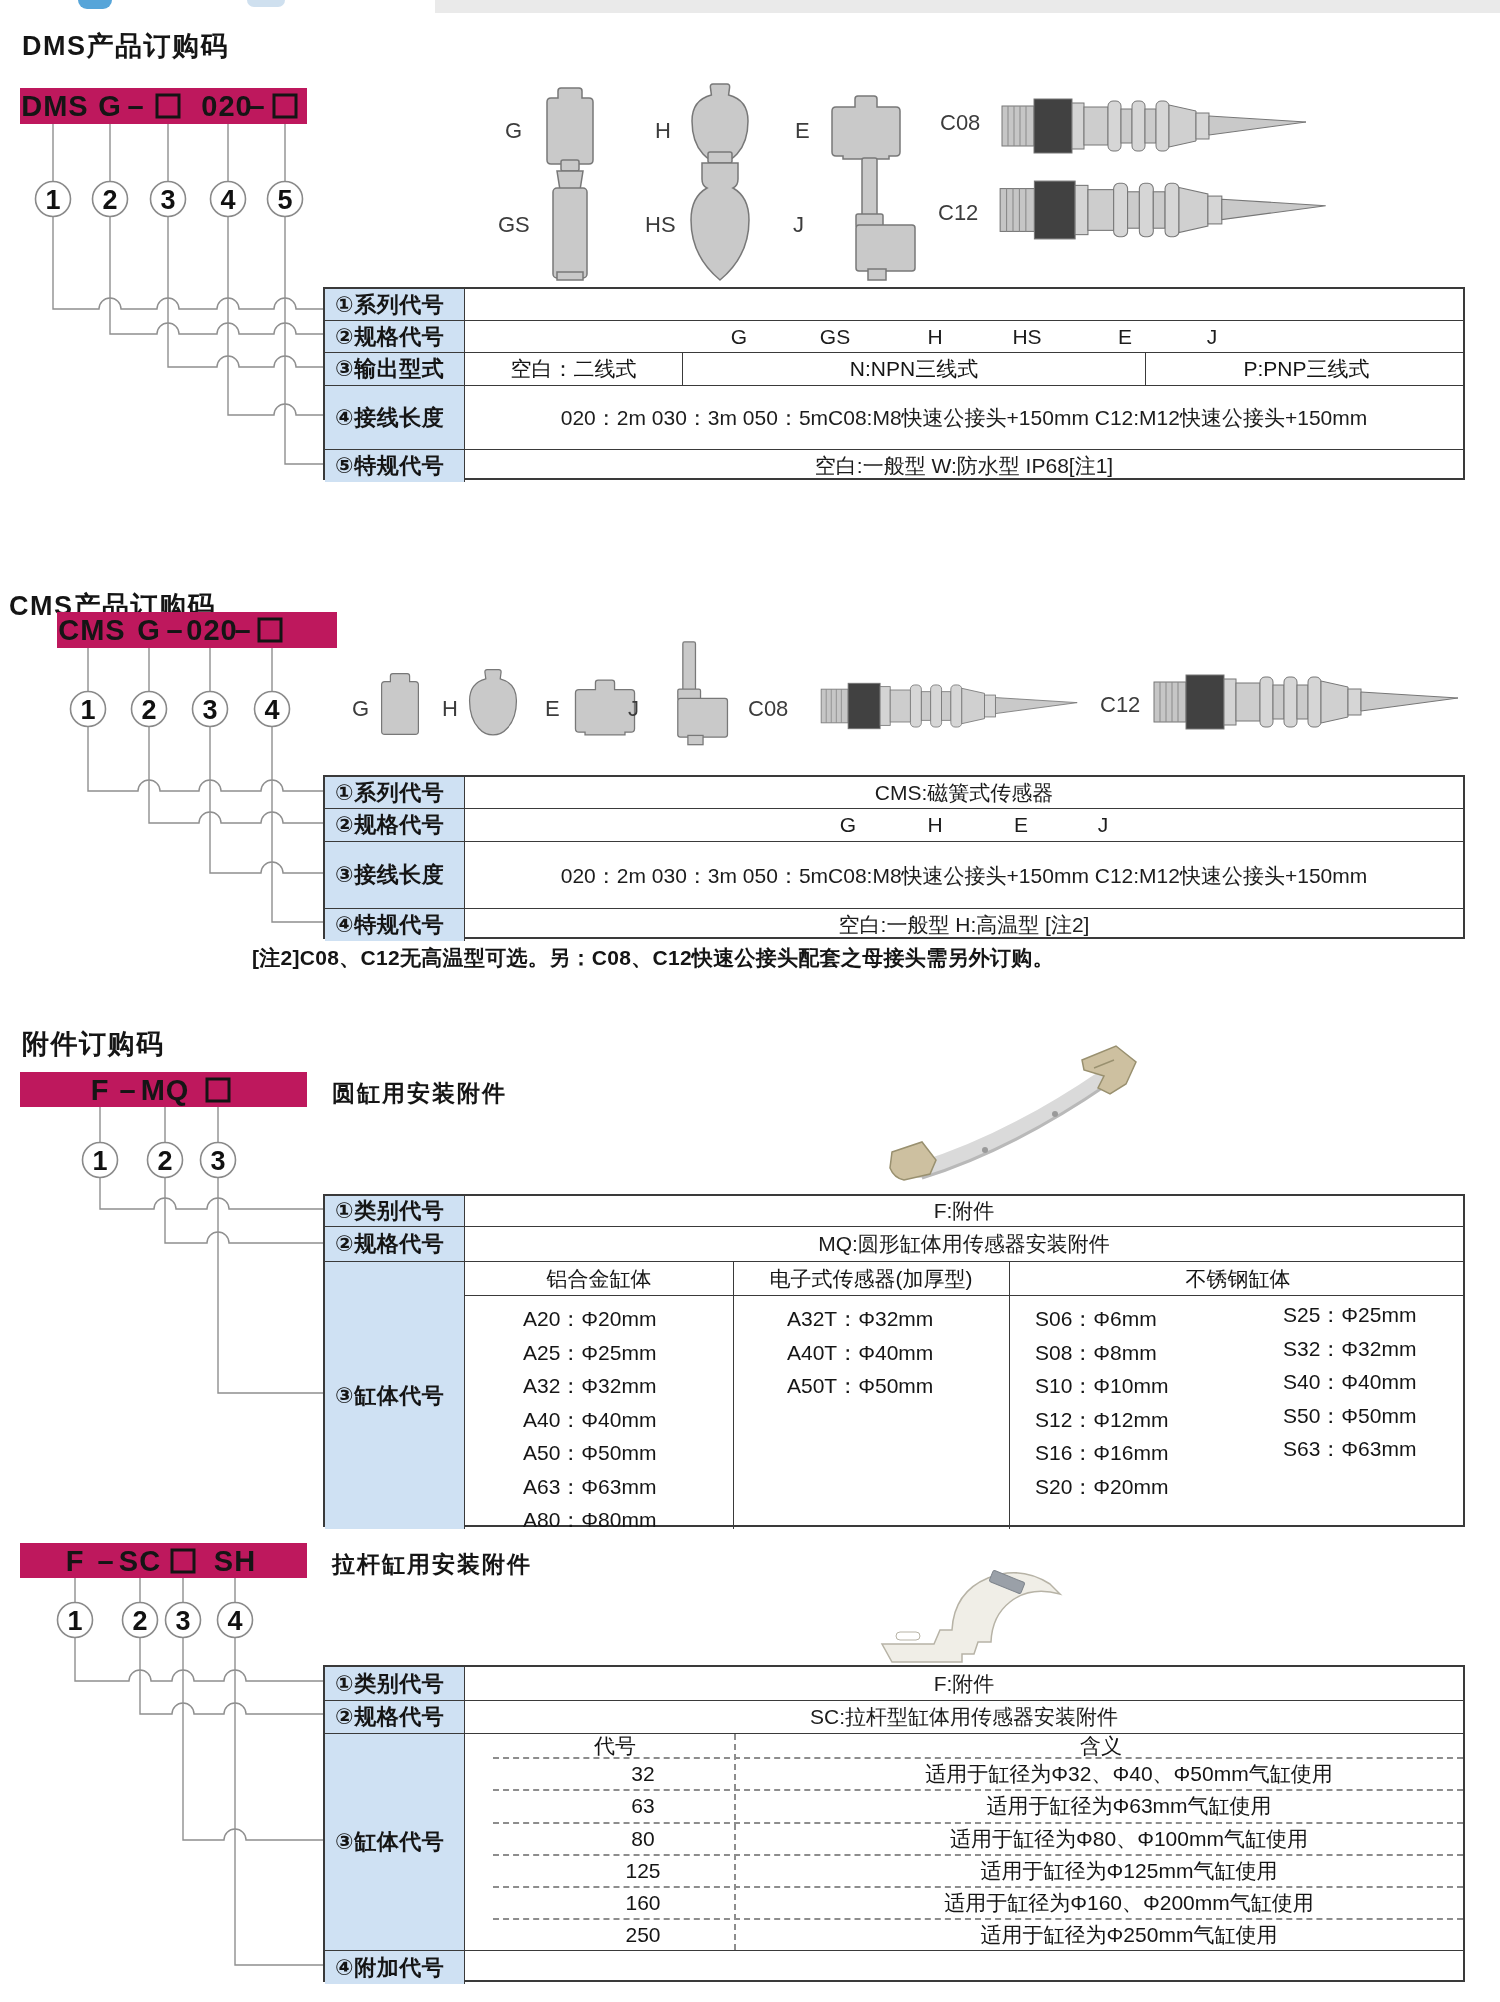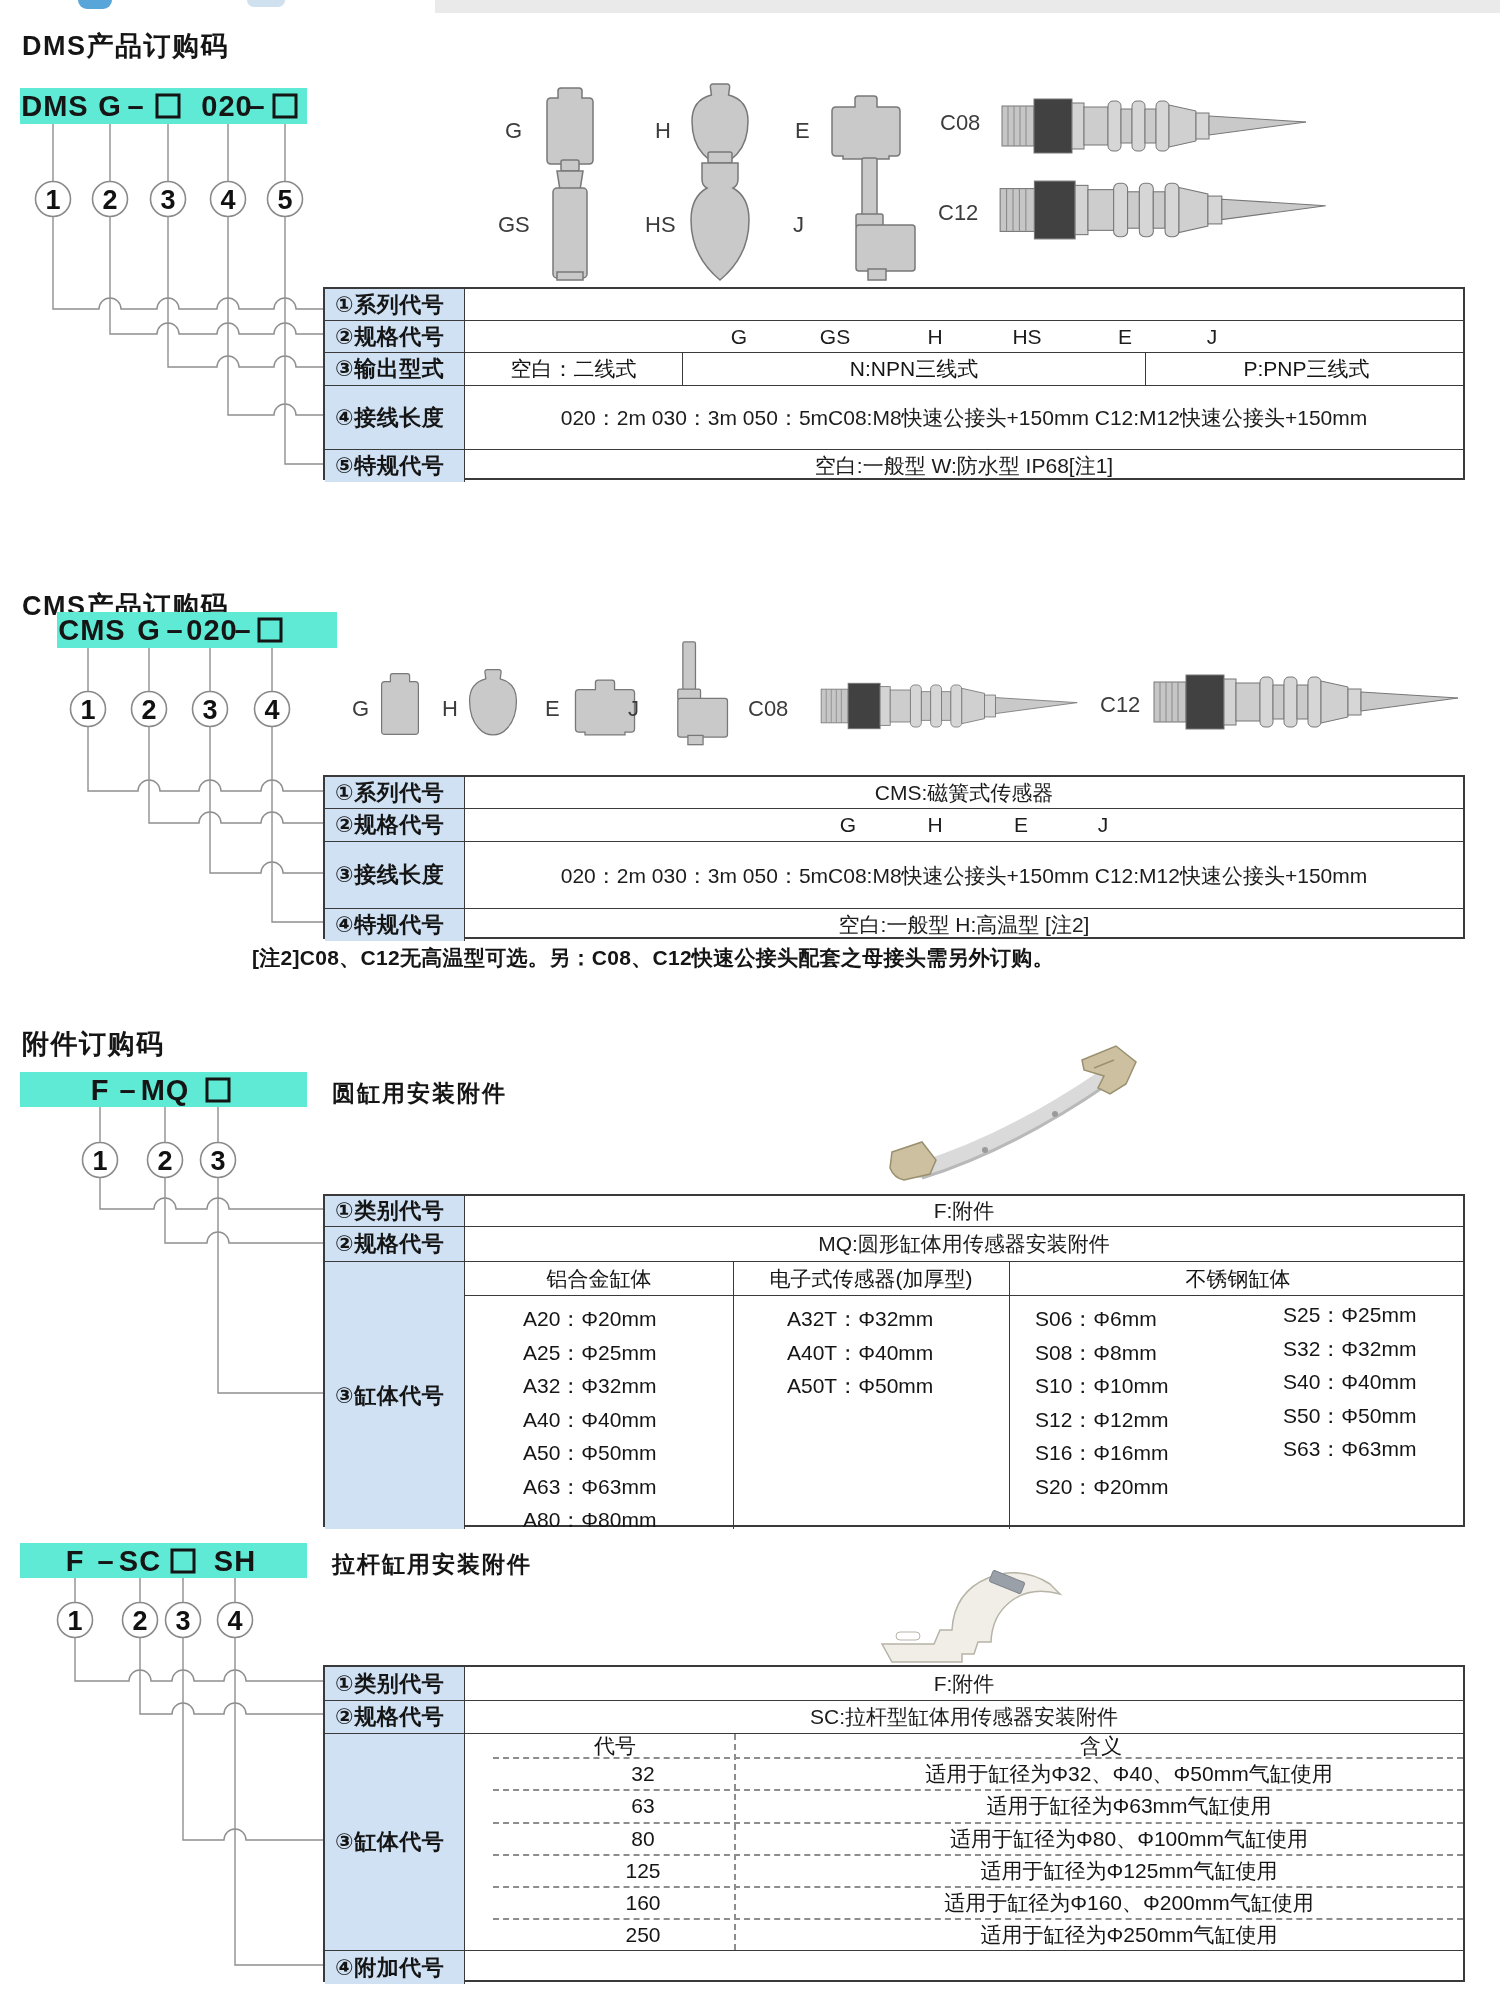--- a/index.html
+++ b/index.html
@@ -1,20 +1,20 @@
 <!DOCTYPE html>
 <html lang="zh"><head>
 <meta charset="utf-8">
 <style>
   html,body{margin:0;padding:0;background:#fff;}
   body{font-family:"Liberation Sans","DejaVu Sans",sans-serif;color:#151515;}
   .page{position:relative;width:1500px;height:2002px;background:#fff;overflow:hidden;}
 
   .sec-title{position:absolute;font-size:27px;font-weight:700;letter-spacing:1.5px;white-space:nowrap;}
-  .codebox{position:absolute;background:#5eead4;}
+  .codebox{position:absolute;background:#be185d;}
   .tok{position:absolute;top:50%;transform:translate(-50%,-50%);font-weight:700;font-size:29px;letter-spacing:1px;white-space:nowrap;}
   .sq{position:absolute;top:50%;transform:translate(-50%,-50%);width:19px;height:19px;border:3px solid #141414;}
   .side-label{position:absolute;font-size:23px;font-weight:700;letter-spacing:2px;white-space:nowrap;}
   .note{position:absolute;font-size:21px;font-weight:700;letter-spacing:.3px;white-space:nowrap;}
 
   .conn{position:absolute;left:0;top:0;pointer-events:none;}
   .conn path,.conn line{stroke:#8f8f8f;stroke-width:1.4;fill:none;}
   .conn circle{fill:#fff;stroke:#8a8a8a;stroke-width:1.6;}
   .conn text{font-size:27px;font-weight:700;fill:#111;text-anchor:middle;}
 
@@ -189,21 +189,21 @@
         <div>C08:M8快速公接头+150mm  C12:M12快速公接头+150mm</div>
       </div>
     </div>
     <div class="trow bt" style="top:160px;height:33px;">
       <div class="lbl">⑤特规代号</div>
       <div class="val center">空白:一般型  W:防水型 IP68[注1]</div>
     </div>
   </div>
 
 
-  <div class="sec-title" style="left:22px;top:588px;">CMS产品订购码</div>
+  <div class="sec-title" style="left:9px;top:588px;">CMS产品订购码</div>
 
   <div class="codebox" style="left:57px;top:612px;width:280px;height:36px;">
     <span class="tok" style="left:35px;">CMS</span>
     <span class="tok" style="left:92px;">G</span>
     <span class="tok" style="left:118px;">–</span>
     <span class="tok" style="left:155px;">020</span>
     <span class="tok" style="left:186px;">–</span>
     <span class="sq" style="left:213px;"></span>
   </div>
 

